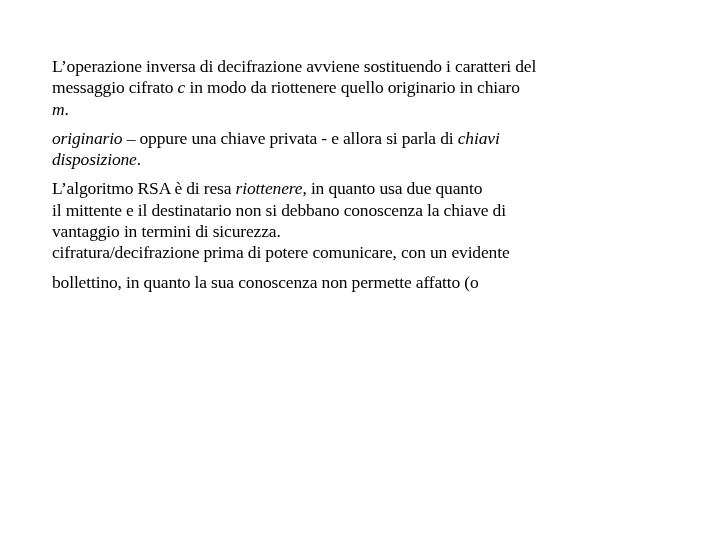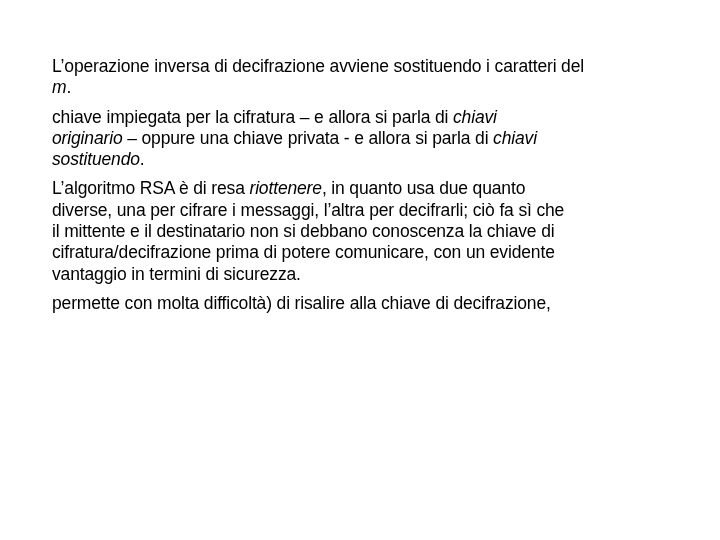--- a/index.html
+++ b/index.html
@@ -23,43 +23,42 @@
     }
     .para {
       font-size: 17.5px;
       line-height: 21.3px;
       margin: 0 0 8px 0;
       padding-left: 10px;
       text-indent: -10px;
       letter-spacing: -0.15px;
       word-spacing: 0px;
     }
-    .para span { white-space: pre-wrap; }
+    .para span { white-space: pre-wrap; font-family: Liberation Serif, serif; }
     .it { font-style: italic; }
     .line { display: block; }
   </style>
 </head>
 <body>
 
 <div class="slide-body">
   <p class="para">
     <span class="line"><span>L’operazione inversa di decifrazione avviene sostituendo i caratteri del</span></span>
+    <span class="line"><span>messaggio cifrato </span><span class="it">c</span><span> in modo da riottenere quello originario in chiaro</span></span>
     <span class="line"><span class="it">m</span><span>.</span></span>
   </p>
 
   <p class="para">
-    <span class="line"><span>chiave impiegata per la cifratura – e allora si parla di </span><span class="it">chiavi</span></span>
     <span class="line"><span class="it">originario</span><span> – oppure una chiave privata - e allora si parla di </span><span class="it">chiavi</span></span>
-    <span class="line"><span class="it">sostituendo</span><span>.</span></span>
+    <span class="line"><span class="it">disposizione</span><span>.</span></span>
   </p>
 
   <p class="para">
     <span class="line"><span>L’algoritmo RSA è di resa </span><span class="it">riottenere</span><span>, in quanto usa due quanto</span></span>
-    <span class="line"><span>diverse, una per cifrare i messaggi, l’altra per decifrarli; ciò fa sì che</span></span>
     <span class="line"><span>il mittente e il destinatario non si debbano conoscenza la chiave di</span></span>
+    <span class="line"><span>vantaggio in termini di sicurezza.</span></span>
     <span class="line"><span>cifratura/decifrazione prima di potere comunicare, con un evidente</span></span>
-    <span class="line"><span>vantaggio in termini di sicurezza.</span></span>
   </p>
 
   <p class="para">
-    <span class="line"><span>permette con molta difficoltà) di risalire alla chiave di decifrazione,</span></span>
+    <span class="line"><span>bollettino, in quanto la sua conoscenza non permette affatto (o</span></span>
   </p>
 </div>
 
 </body></html>

